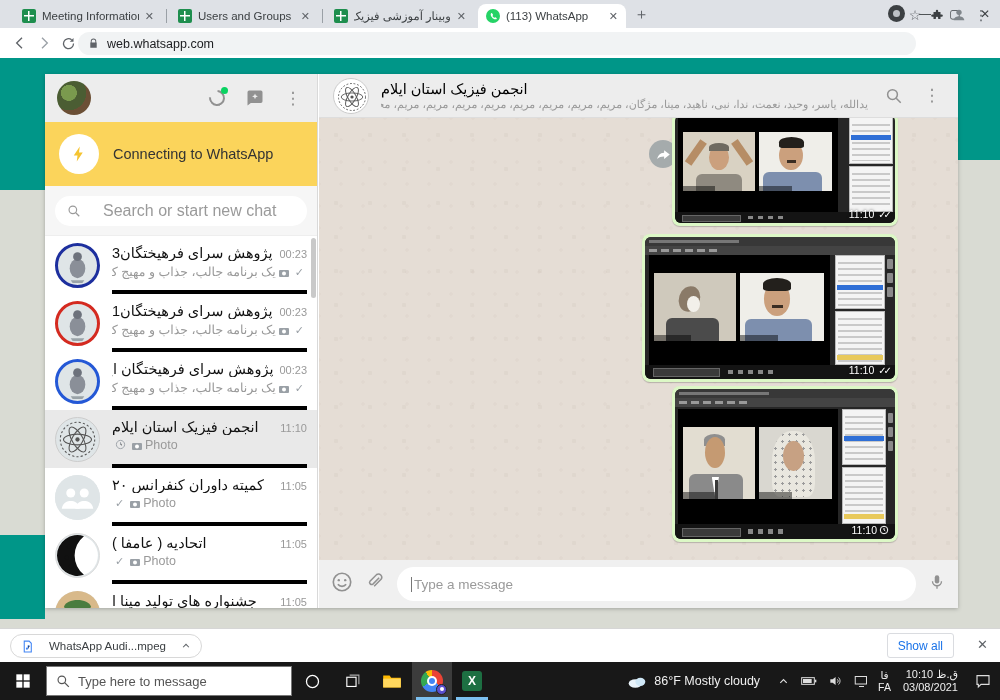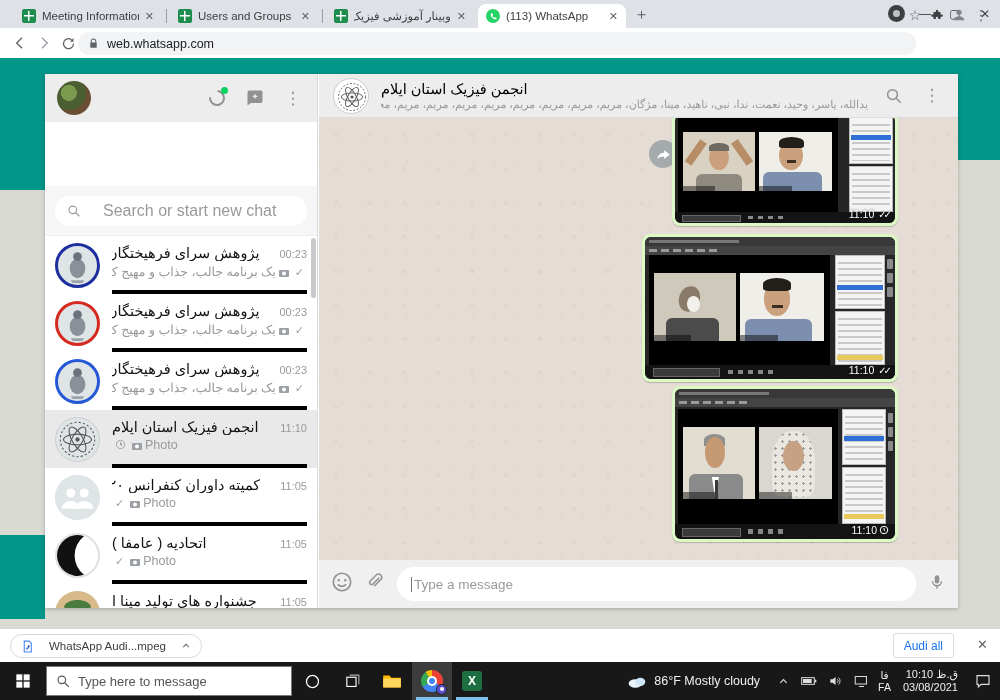--- a/index.html
+++ b/index.html
@@ -59,21 +59,21 @@
   .av-bird-blue { border:3px solid #1d2f9e; background:#fff; }
   .av-bird-red  { border:3px solid #d42a20; background:#fff; }
   .av-bird-blue2{ border:3px solid #2458d6; background:#fff; }
   .av-atom { background:#fff; border:1px solid #ccc; }
   .av-bw { background:#fff; border:1px solid #ddd; }
   .av-tan { background:#d8b98a; }
   .chat-main { flex:1; margin-left:12px; border-bottom:4px solid #000000; height:100%; padding:9px 0 0 0; min-width:0; }
   .chat-row:last-child .chat-main { border-bottom:none; }
   .rowline1 { display:flex; align-items:baseline; }
   .chat-name { font-size:14.5px; color:#111; flex:1; text-align:left; white-space:nowrap; overflow:hidden; }
-  .chat-time { font-size:11px; color:#999; margin-left:20px; }
+  .chat-time { font-size:11px; color:#999; margin-left:6px; }
   .chat-preview { margin-top:3px; font-size:12.5px; color:#999; white-space:nowrap; overflow:hidden; text-align:left; display:block; }
   .chat-preview .tick { color:#9aa0a6; font-size:11px; margin:0 3px; }
   .chat-preview svg { vertical-align:-2px; margin:0 2px; }
   #list-scrollbar { position:absolute; right:1px; top:164px; width:5px; height:60px; background:#c9c9c9; border-radius:3px; }
 
   
   #chatpanel { position:absolute; left:274px; top:0; width:639px; height:534px; }
   #chat-header { position:absolute; left:0; top:0; width:100%; height:44px; background:#ededed; display:flex; align-items:center; padding:0 14px; border-bottom:1px solid #ddd; z-index:3; }
   #chat-header .avatar-lg { width:36px; height:36px; border-radius:50%; background:#fff; border:1px solid #ccc; overflow:hidden; flex:0 0 auto;}
   #chat-header .hd-main { flex:1; margin-left:12px; min-width:0; }
@@ -243,20 +243,28 @@
           <svg width="20" height="20" viewBox="0 0 24 24">
               <path fill="#919191" d="M4 4h16v12H8l-4 4V4zm10 4h-3v2H9v2h2v2h2v-2h2v-2h-2V8z" opacity="0"></path>
               <path fill="#919191" d="M20 2H4a2 2 0 0 0-2 2v18l4-4h14a2 2 0 0 0 2-2V4a2 2 0 0 0-2-2zm-3 9h-4v4h-2v-4H7V9h4V5h2v4h4v2z" transform="scale(0.9) translate(1,1)" opacity="0"></path>
               <path fill="#919191" d="M19 3H5a2 2 0 0 0-2 2v16l4-3h12a2 2 0 0 0 2-2V5a2 2 0 0 0-2-2z"></path>
               <path fill="#ededed" d="M12 6.5l1 2.5 2.5 1-2.5 1-1 2.5-1-2.5L8.5 10l2.5-1z"></path>
             </svg>
         </div>
         <div class="hdr-ico" style="font-size:17px">⋮</div>
       </div>
 
+      <div id="banner">
+        <div class="bicon">
+          <svg width="18" height="18" viewBox="0 0 24 24">
+              <path fill="#f5c431" d="M13 2L5 14h5l-1 8 8-12h-5z"></path>
+            </svg>
+        </div>
+        <div class="btext">Connecting to WhatsApp</div>
+      </div>
 
       <div id="search-area">
         <div id="search-pill">
           <svg width="14" height="14" viewBox="0 0 24 24">
               <circle cx="10" cy="10" r="6.5" fill="none" stroke="#9a9a9a" stroke-width="2"></circle>
               <path stroke="#9a9a9a" stroke-width="2" d="M15 15l6 6"></path>
             </svg>
           <span class="ph">Search or start new chat</span>
         </div>
       </div>
@@ -583,21 +591,21 @@
       <svg width="13" height="13" viewBox="0 0 24 24">
           <path fill="none" stroke="#4285f4" stroke-width="2" d="M6 2h9l4 4v16H6z"></path>
           <circle cx="11" cy="16" r="2" fill="#4285f4"></circle>
           <path stroke="#4285f4" stroke-width="1.5" d="M13 16V10l3 1"></path>
         </svg>
       <span class="fname">WhatsApp Audi...mpeg</span>
       <svg width="10" height="10" viewBox="0 0 24 24">
           <path fill="none" stroke="#5f6368" stroke-width="2.5" d="M5 15l7-7 7 7"></path>
         </svg>
     </div>
-    <div id="show-all">Audi all</div>
+    <div id="show-all">Show all</div>
     <div id="shelf-close">✕</div>
   </div>
 
   <div id="taskbar">
     <div id="start">
       <svg width="16" height="16" viewBox="0 0 24 24">
           <rect x="2" y="2" width="9" height="9" fill="#fff"></rect>
           <rect x="13" y="2" width="9" height="9" fill="#fff"></rect>
           <rect x="2" y="13" width="9" height="9" fill="#fff"></rect>
           <rect x="13" y="13" width="9" height="9" fill="#fff"></rect>

